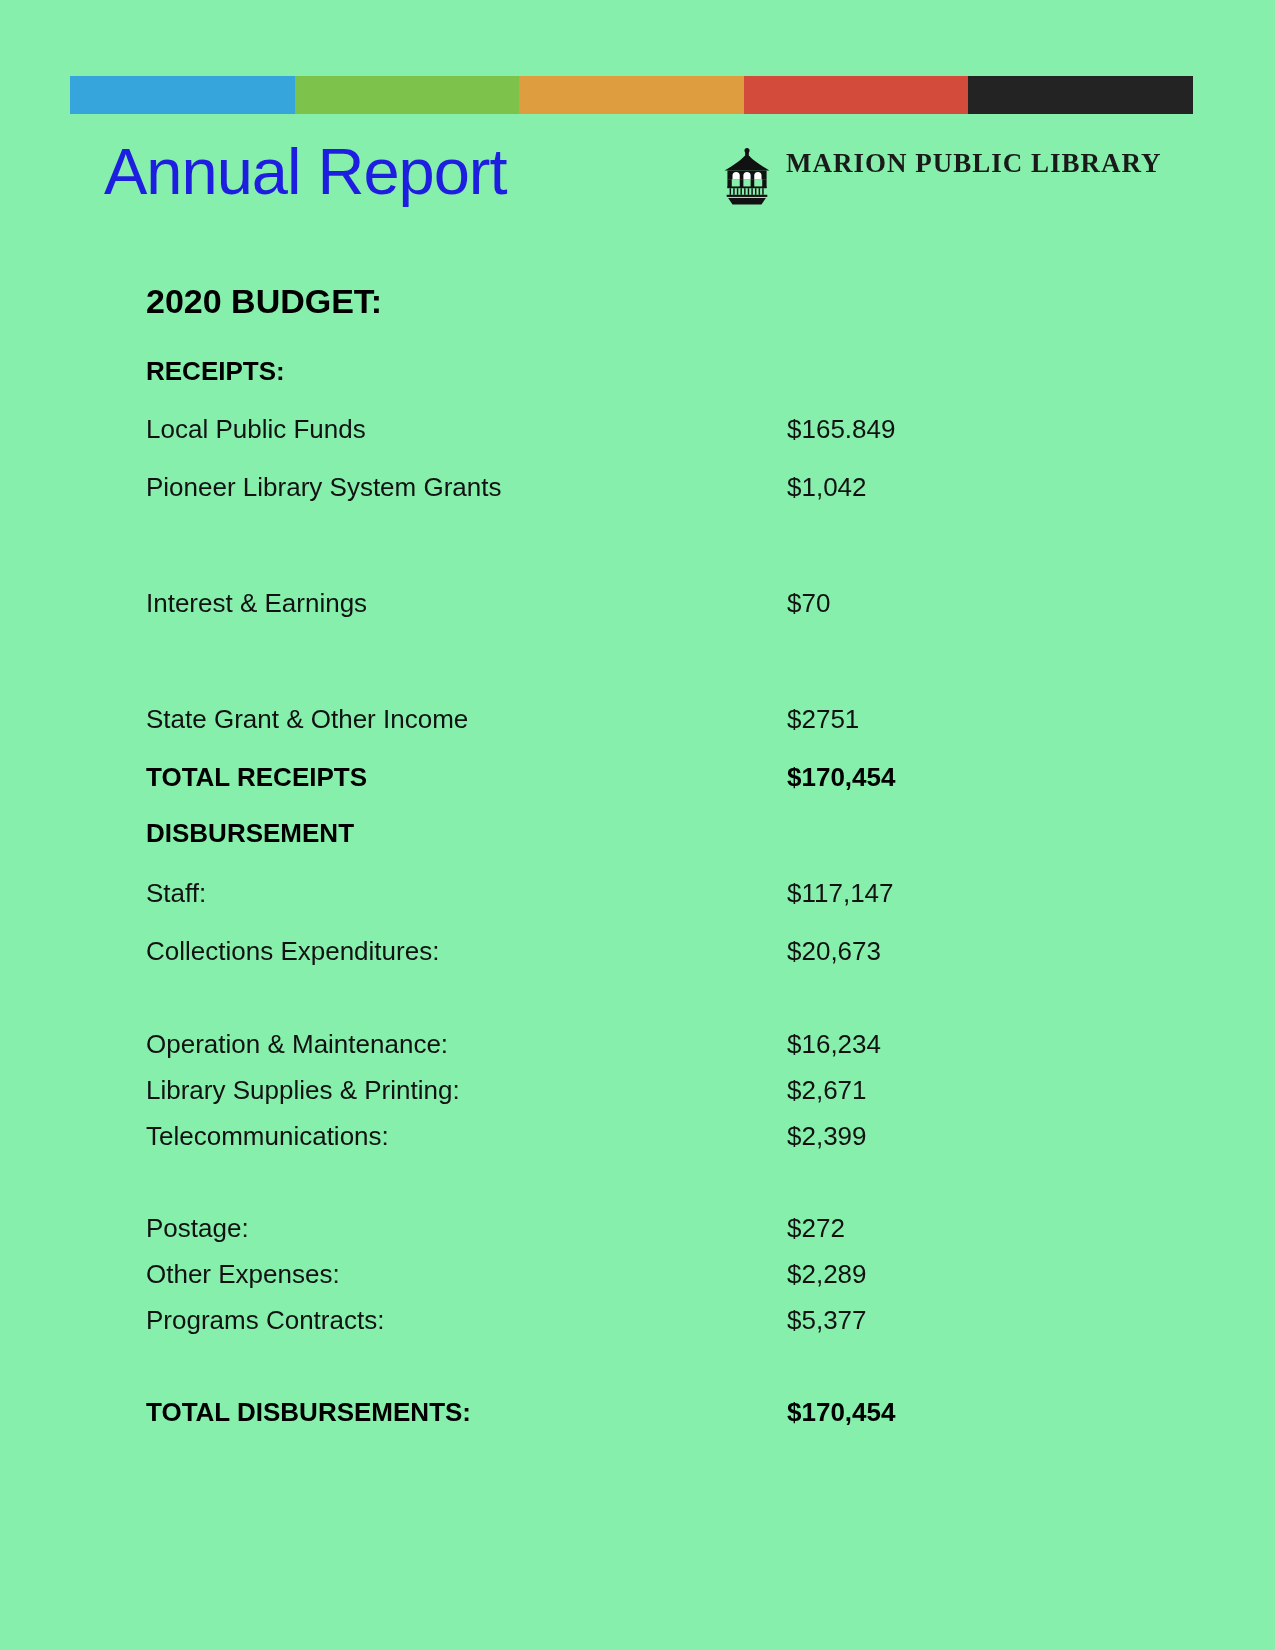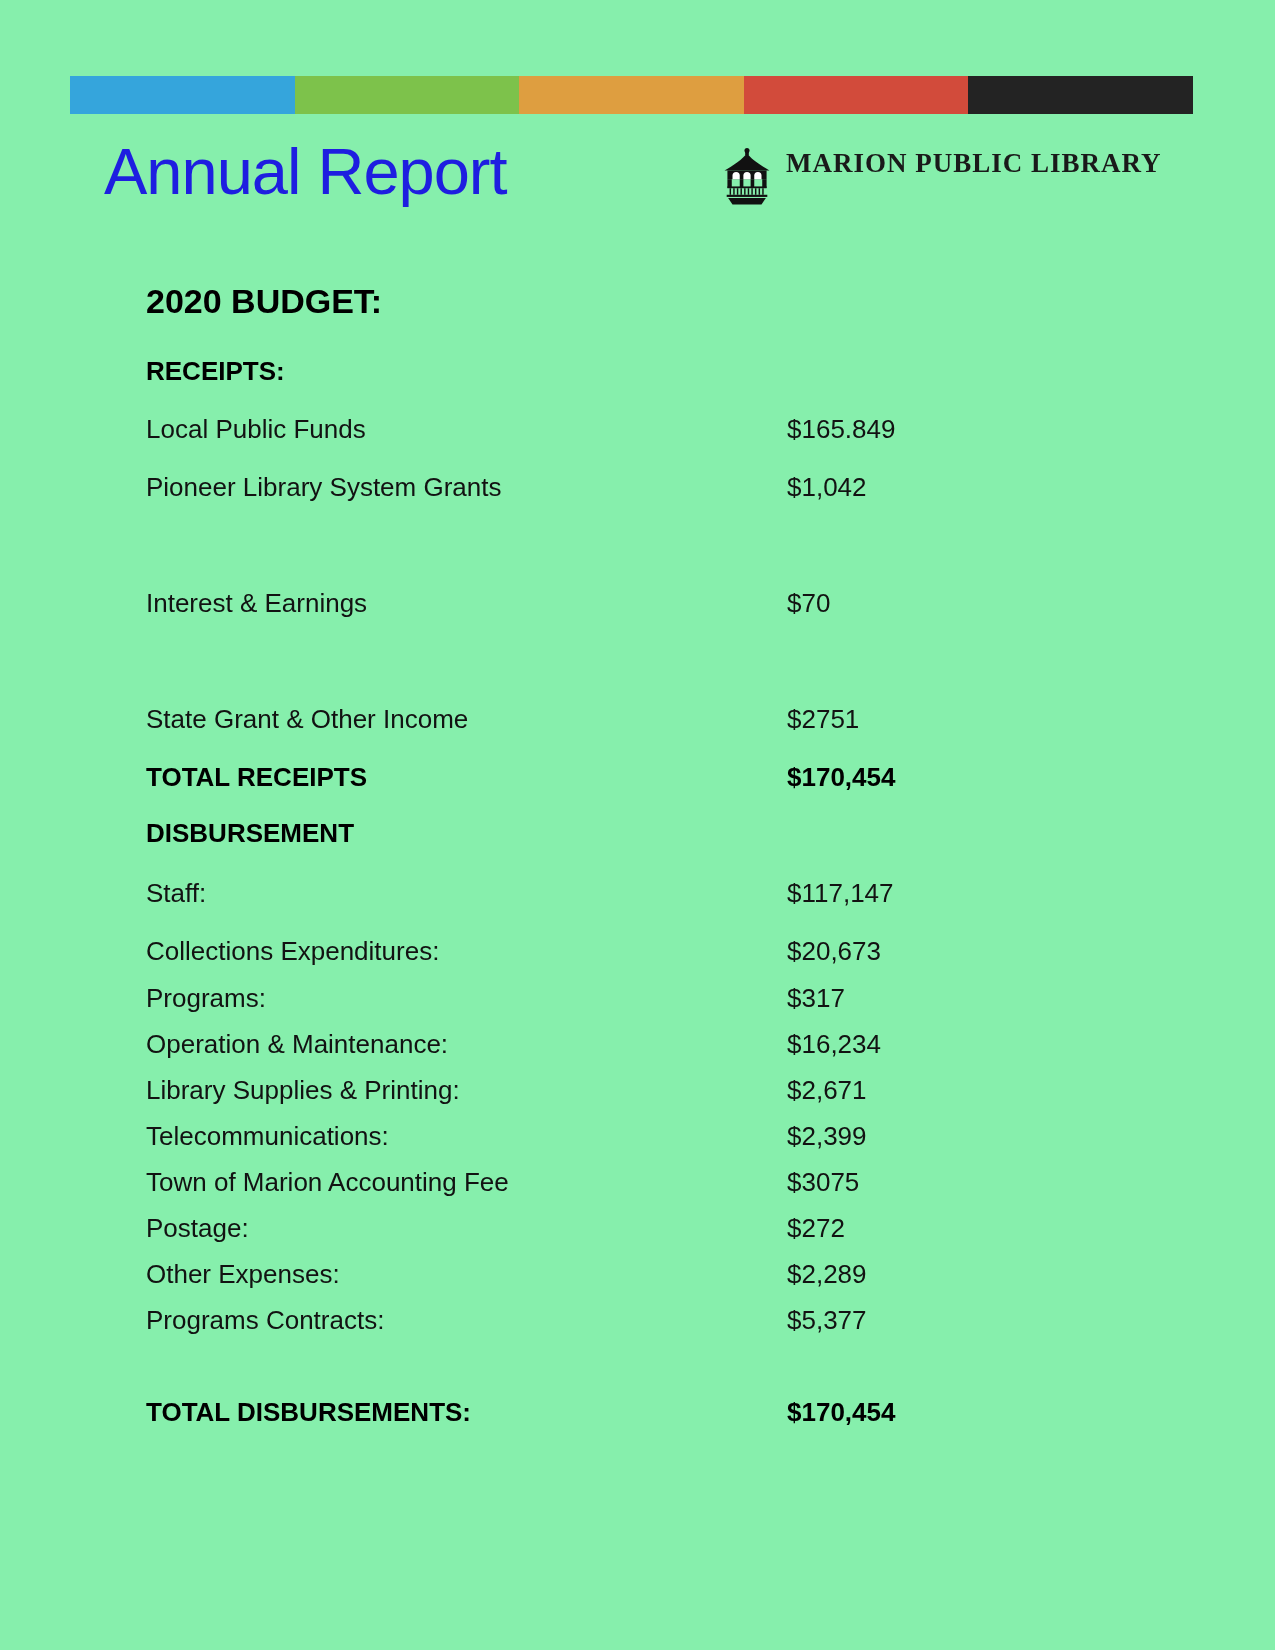--- a/index.html
+++ b/index.html
@@ -154,39 +154,31 @@
   </div>
 
   <div class="row" style="top:878px">
     <span class="label">Staff:</span>
     <span class="value">$117,147</span>
   </div>
   <div class="row" style="top:936px">
     <span class="label">Collections Expenditures:</span>
     <span class="value">$20,673</span>
   </div>
-  <div class="row" style="top:983px">
-    <span class="label">Programs:</span>
-    <span class="value">$317</span>
-  </div>
   <div class="row" style="top:1029px">
     <span class="label">Operation &amp; Maintenance:</span>
     <span class="value">$16,234</span>
   </div>
   <div class="row" style="top:1075px">
     <span class="label">Library Supplies  &amp; Printing:</span>
     <span class="value">$2,671</span>
   </div>
   <div class="row" style="top:1121px">
     <span class="label">Telecommunications:</span>
     <span class="value">$2,399</span>
-  </div>
-  <div class="row" style="top:1167px">
-    <span class="label">Town of Marion Accounting Fee</span>
-    <span class="value">$3075</span>
   </div>
   <div class="row" style="top:1213px">
     <span class="label">Postage:</span>
     <span class="value">$272</span>
   </div>
   <div class="row" style="top:1259px">
     <span class="label">Other Expenses:</span>
     <span class="value">$2,289</span>
   </div>
   <div class="row" style="top:1305px">

